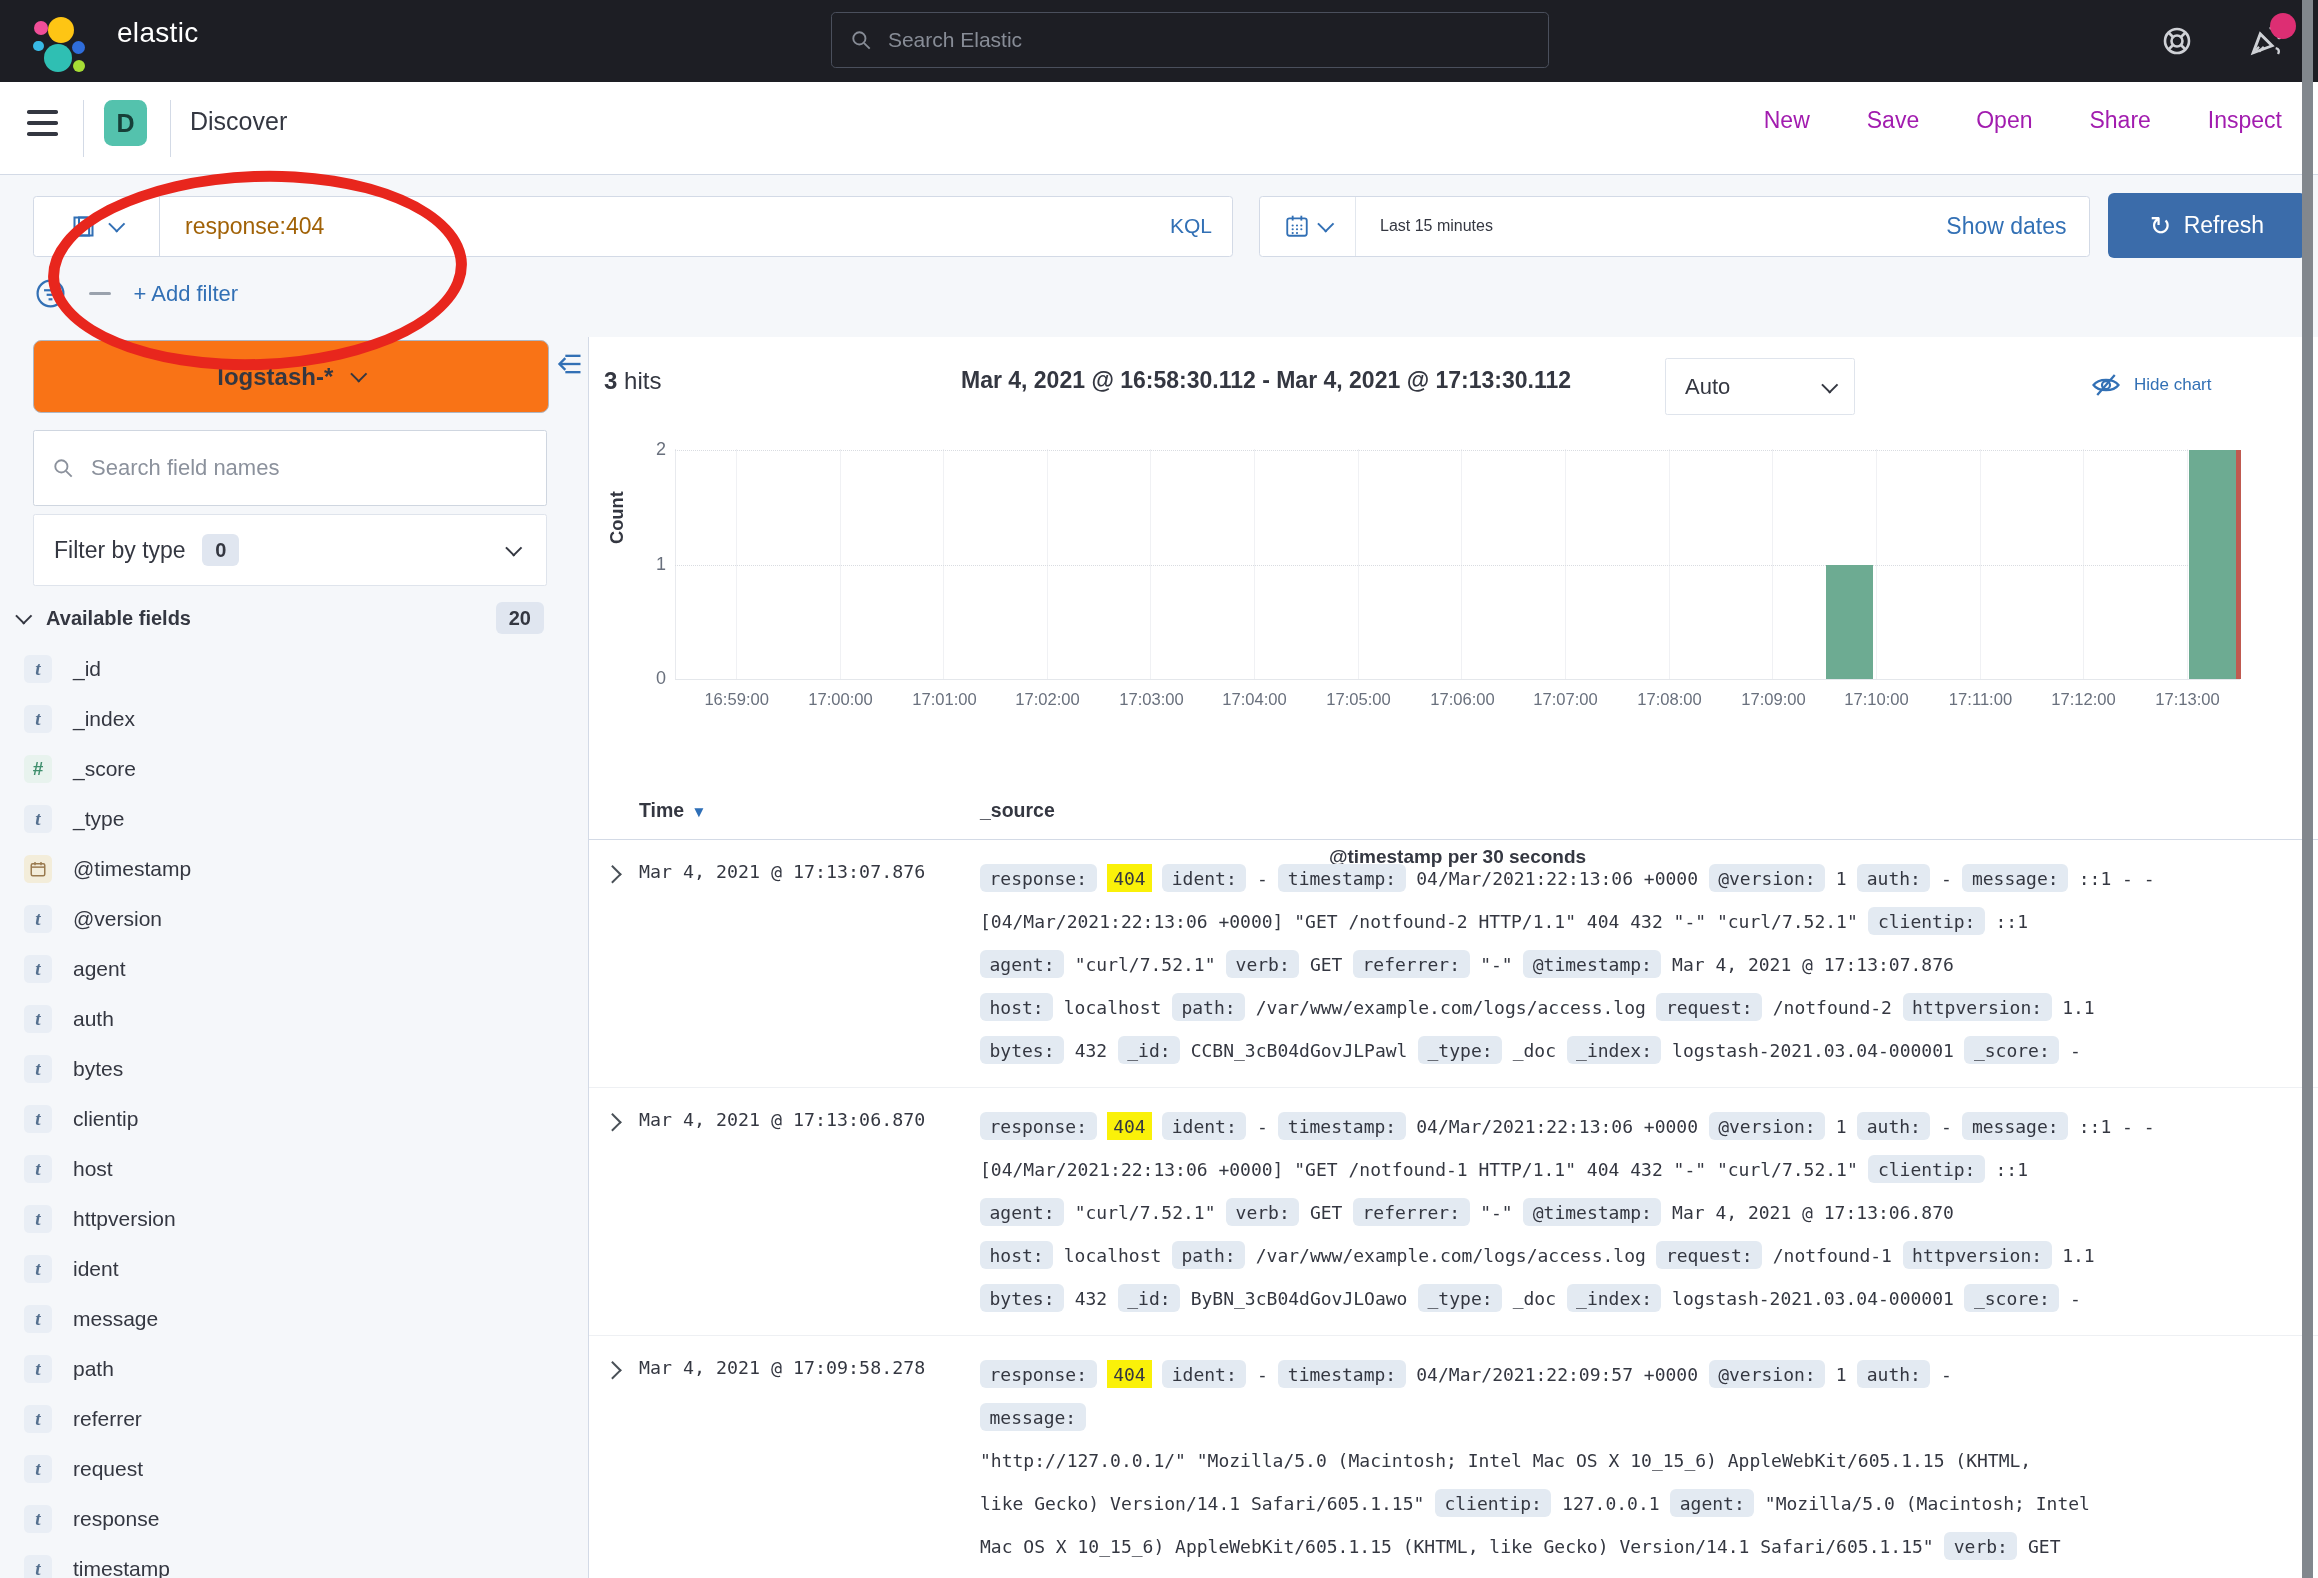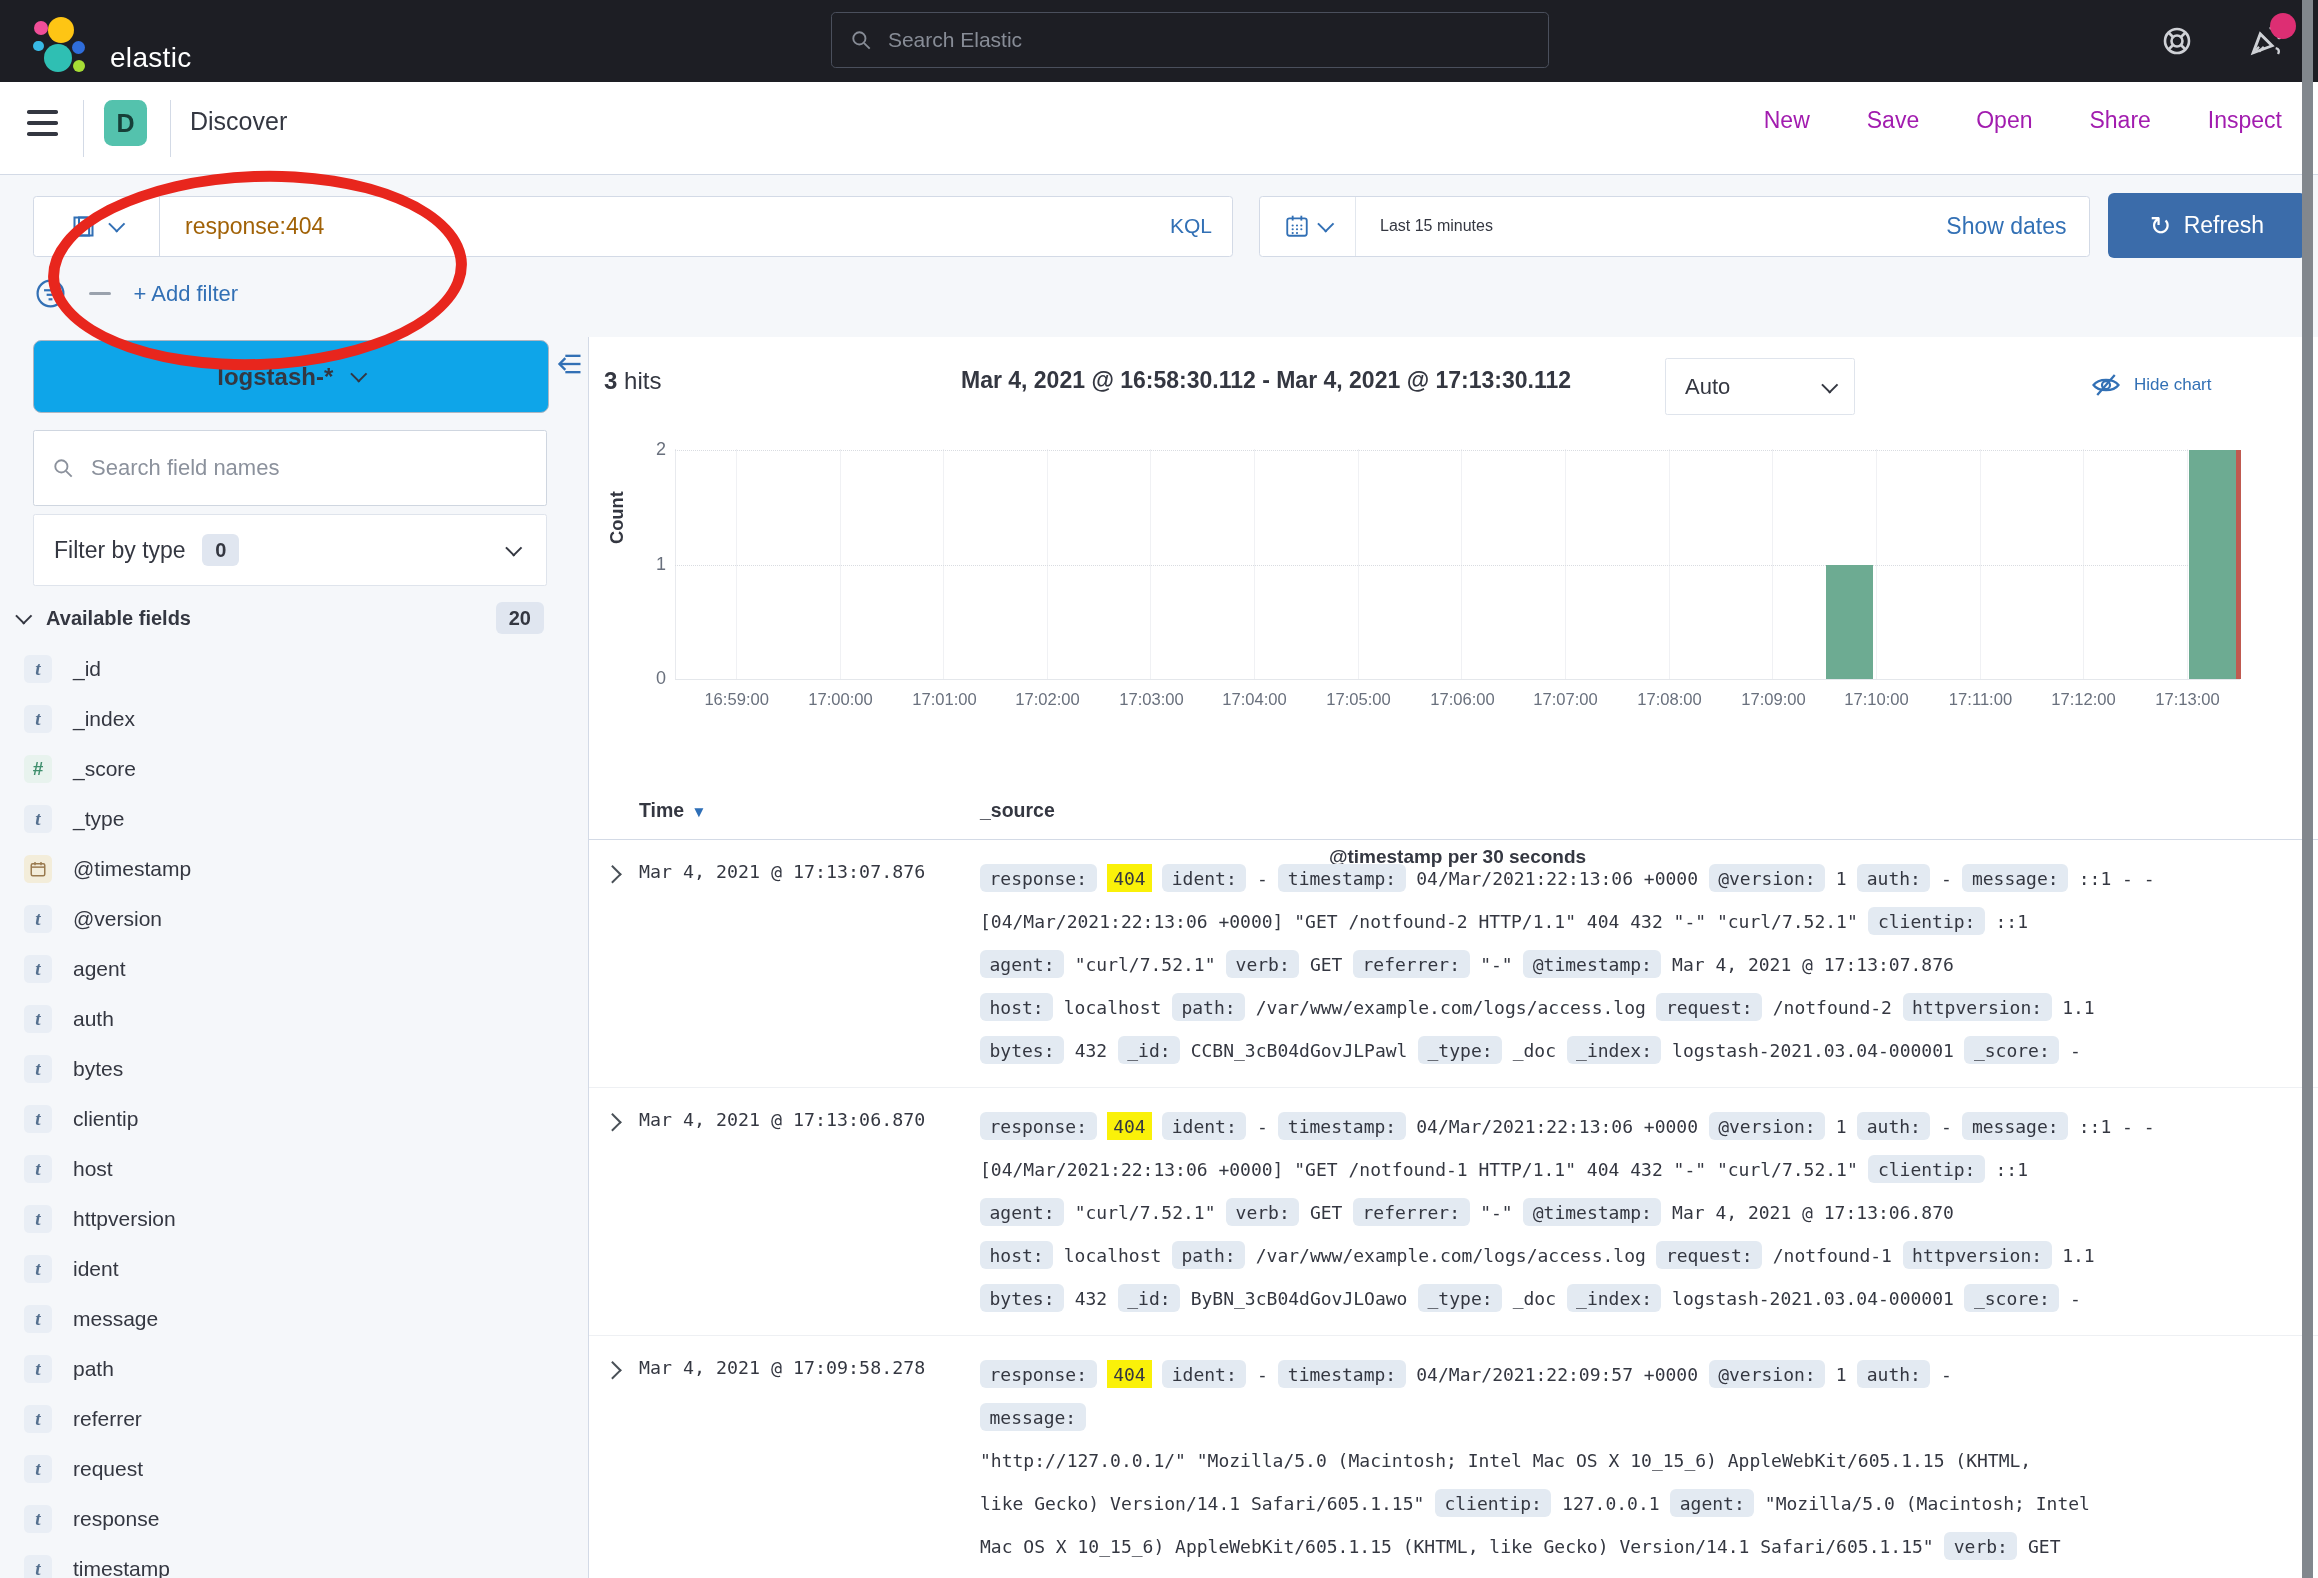--- a/index.html
+++ b/index.html
@@ -1,21 +1,21 @@
 <!DOCTYPE html>
 <html style="font-size:9.5px"><head>
 <meta charset="utf-8">
 <style>
   html,body{margin:0;padding:0;background:#fff;}
   #page{position:relative;width:2319px;height:1578px;overflow:hidden;
         font-family:"Liberation Sans","DejaVu Sans",sans-serif;color:#343741;background:#f5f7fa;}
   .abs{position:absolute;}
   
   #topbar{left:0;top:0;width:2319px;height:82px;background:#1d1e24;}
-  #brand{left:33px;top:16.6px;display:flex;align-items:flex-end;gap:20px;}
+  #brand{left:33px;top:16.6px;display:flex;align-items:flex-start;gap:27px;}
   #logo{position:relative;width:57px;height:57px;}
   #logo i{position:absolute;border-radius:50%;}
   #brand-name{color:#fff;font-size:28px;font-weight:500;letter-spacing:0.3px;}
   #global-search{left:831px;top:12px;width:718px;height:56px;border:1.2px solid #4a4f5c;border-radius:4.7px;
      display:flex;align-items:center;gap:15.4px;padding:0 18px;box-sizing:border-box;}
   #global-search .ph{color:#878c96;font-size:21px;}
   .mag{width:22.5px;height:22.5px;flex:0 0 auto;}
   #top-icons{right:35px;top:0;height:82px;display:flex;align-items:center;gap:53px;left:2161px;}
   .topicon{position:relative;width:38px;height:38px;}
   .pinkdot{position:absolute;right:-12px;top:-9.5px;width:26px;height:26px;border-radius:50%;background:#dd2e73;}
@@ -44,21 +44,21 @@
      display:flex;align-items:center;justify-content:center;gap:12px;color:#fff;font-size:23px;}
   #refreshbtn .ricon{font-size:26px;line-height:1;}
   #addfilter{left:35px;top:102px;display:flex;align-items:center;gap:22.5px;}
   #addfilter .dash{width:22.5px;height:3.5px;background:#9aa2ad;border-radius:1.8px;}
   #addfilter .lbl{font-size:22px;color:#3270b5;}
   
   #annotation{left:48px;top:171px;width:397px;height:177px;border:11.2px solid #e8261d;border-radius:50%;
      transform:rotate(-2deg);z-index:50;pointer-events:none;}
   
   #sidebar{left:0;top:337px;width:589px;height:1241px;background:#f5f7fa;border-right:1.2px solid #d3dae6;box-sizing:border-box;}
-  #idxsel{left:33px;top:3px;width:514px;height:71px;border:1.8px solid #aeb6c2;border-radius:8.3px;background:#0ea5e9;
+  #idxsel{left:33px;top:3px;width:514px;height:71px;border:1.8px solid #aeb6c2;border-radius:8.3px;background:#f97316;
      display:flex;align-items:center;justify-content:center;gap:20px;}
   #idxsel .name{font-size:24px;font-weight:bold;}
   #collapse{left:556px;top:13px;width:28px;height:28px;}
   #fieldsearch{left:33px;top:93px;width:514px;height:76px;border:1.2px solid #cfd6e0;border-radius:2.4px;background:#fff;
      display:flex;align-items:center;gap:16.6px;padding:0 18px;box-sizing:border-box;}
   #fieldsearch .ph{color:#8b919c;font-size:22px;}
   #typefilter{left:33px;top:177px;width:514px;height:72px;border:1.2px solid #dfe4ec;border-radius:2.4px;background:#fff;
      display:flex;align-items:center;padding:0 20px;box-sizing:border-box;gap:16.6px;}
   #typefilter .lbl{font-size:23px;}
   .cntbadge{background:#e0e6f0;border-radius:6px;padding:4.7px 13px;font-size:20px;font-weight:600;color:#343741;}

